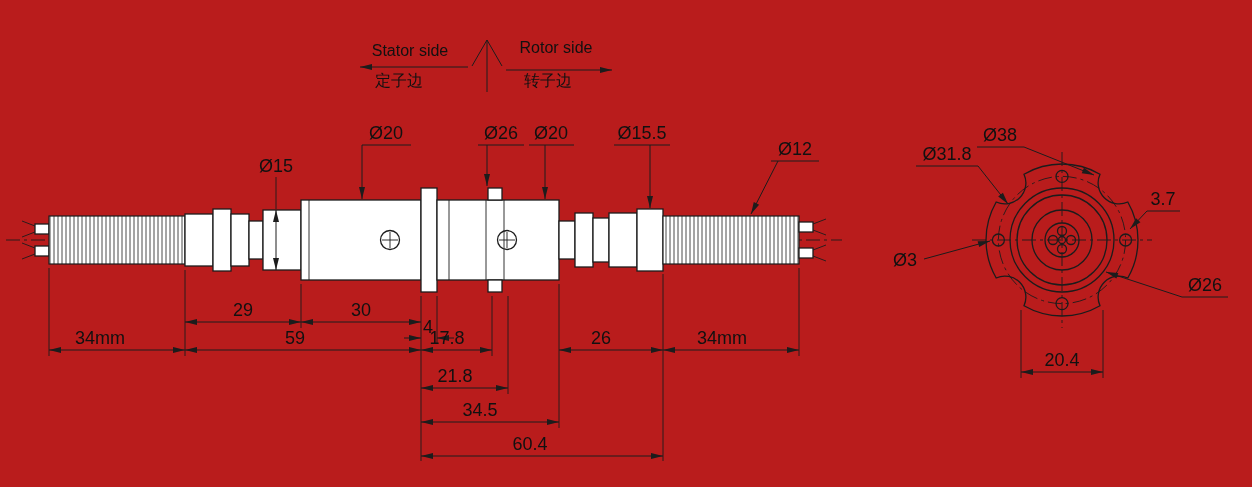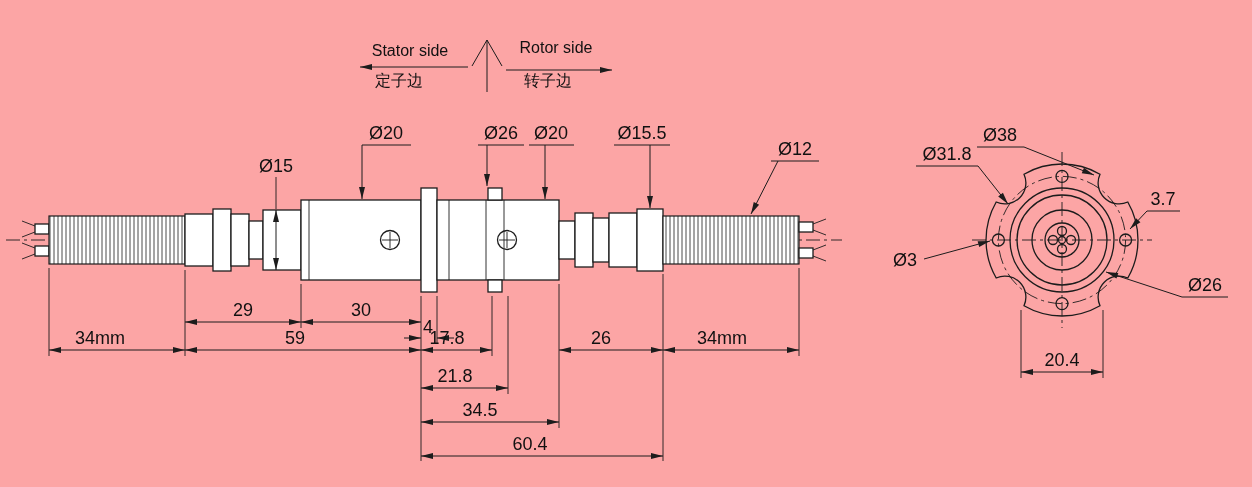--- a/index.html
+++ b/index.html
@@ -1,16 +1,16 @@
 <!DOCTYPE html>
 <html><head>
 <meta charset="utf-8">
 <style>
   html,body{margin:0;padding:0;background:#fff;}
-  .page{position:relative;width:1252px;height:487px;background:#fca5a5;overflow:hidden;}
+  .page{position:relative;width:1252px;height:487px;background:#b91c1c;overflow:hidden;}
   svg{position:absolute;left:0;top:0;}
   .outline{fill:#fff;stroke:#1c1c1c;stroke-width:1.3;}
   .noline{fill:none;stroke:#1c1c1c;stroke-width:1.3;}
   .thr{fill:url(#thr);stroke:#1c1c1c;stroke-width:1.2;}
   .dim{stroke:#1c1c1c;stroke-width:1;fill:none;}
   .ext{stroke:#1c1c1c;stroke-width:0.9;}
   .cl{stroke:#1c1c1c;stroke-width:0.9;fill:none;stroke-dasharray:14 4 3 4;}
   .shelf{stroke:#1c1c1c;stroke-width:1;}
   text{font-family:"Liberation Sans","DejaVu Sans",sans-serif;font-size:18px;fill:#111;text-anchor:middle;}
   .small{font-size:16px;}

